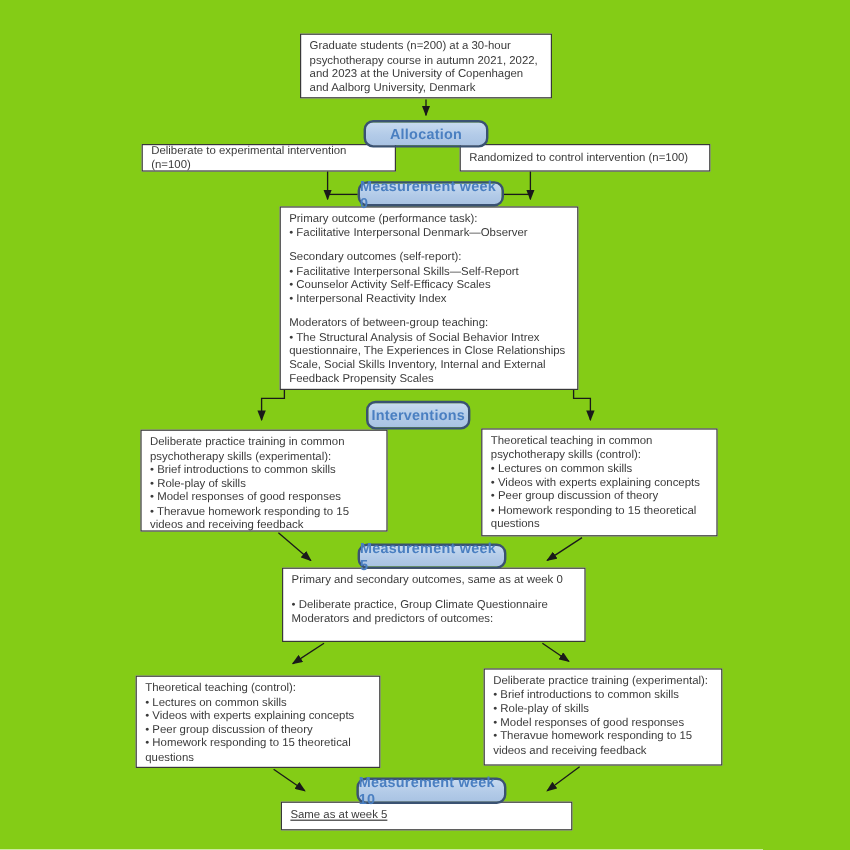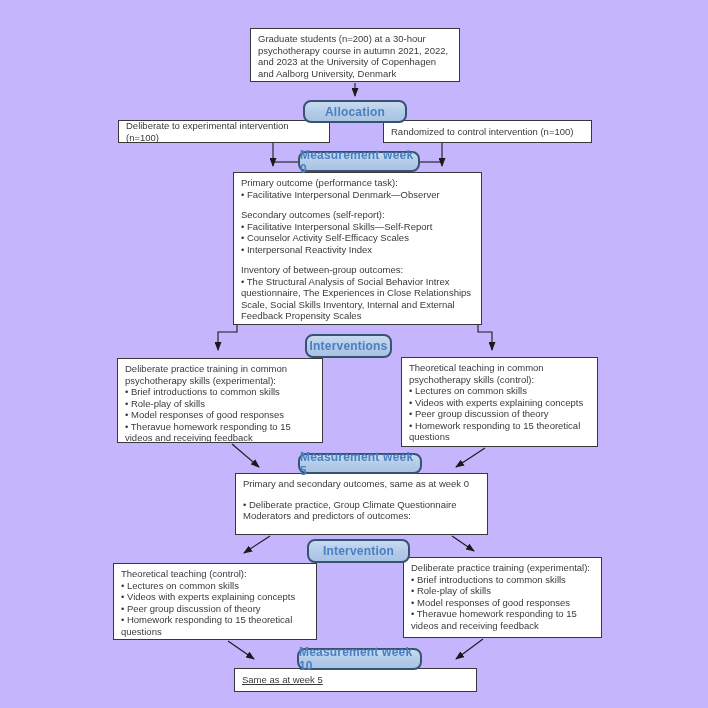--- a/index.html
+++ b/index.html
@@ -1,16 +1,16 @@
 <!DOCTYPE html>
 <html><head>
 <meta charset="utf-8">
 <style>
   html,body{margin:0;padding:0;background:#fff;}
-  #canvas{position:relative;width:708px;height:708px;background:#c4b5fd;overflow:hidden;
+  #canvas{position:relative;width:708px;height:708px;background:#84cc16;overflow:hidden;
           font-family:"Liberation Sans",sans-serif;color:#3a3a3a;}
   .wbox{position:absolute;background:#fff;border:1px solid #383838;box-sizing:border-box;
         font-size:9.5px;line-height:11.5px;padding:4px 7px;z-index:2;}
   .wbox .gap{height:9px;}
   .pill{position:absolute;box-sizing:border-box;z-index:4;
         background:linear-gradient(180deg,#c7daf0 0%,#b3cbe8 55%,#a9c3e3 100%);
         border:2px solid #3a5272;border-radius:8px;
         display:flex;align-items:center;justify-content:center;
         font-size:12px;font-weight:bold;color:#4a7fc1;letter-spacing:0.2px;}
   .center-text{display:flex;align-items:center;}
@@ -52,21 +52,21 @@
 
   <div class="wbox" style="left:233px;top:172px;width:249px;height:153px;">
       <div>Primary outcome (performance task):</div>
       <div>• Facilitative Interpersonal Denmark—Observer</div>
       <div class="gap"></div>
       <div>Secondary outcomes (self-report):</div>
       <div>• Facilitative Interpersonal Skills—Self-Report</div>
       <div>• Counselor Activity Self-Efficacy Scales</div>
       <div>• Interpersonal Reactivity Index</div>
       <div class="gap"></div>
-      <div>Inventory of between-group outcomes:</div>
+      <div>Moderators of between-group teaching:</div>
       <div>• The Structural Analysis of Social Behavior Intrex questionnaire, The Experiences in Close Relationships Scale, Social Skills Inventory, Internal and External Feedback Propensity Scales</div>
     </div>
   <div class="pill" style="left:298px;top:151px;width:122px;height:21px;">Measurement week 0</div>
 
   <div class="pill" style="left:305px;top:334px;width:87px;height:24px;">Interventions</div>
   <div class="wbox" style="left:117px;top:358px;width:206px;height:85px;">
       <div>Deliberate practice training in common psychotherapy skills (experimental):</div>
       <div>• Brief introductions to common skills</div>
       <div>• Role-play of skills</div>
       <div>• Model responses of good responses</div>
@@ -81,21 +81,20 @@
     </div>
 
   <div class="wbox" style="left:235px;top:473px;width:253px;height:62px;">
       <div>Primary and secondary outcomes, same as at week 0</div>
       <div class="gap"></div>
       <div>• Deliberate practice, Group Climate Questionnaire</div>
       <div>Moderators and predictors of outcomes:</div>
     </div>
   <div class="pill" style="left:298px;top:453px;width:124px;height:21px;">Measurement week 5</div>
 
-  <div class="pill" style="left:307px;top:539px;width:103px;height:24px;">Intervention</div>
   <div class="wbox" style="left:113px;top:563px;width:204px;height:77px;">
       <div>Theoretical teaching (control):</div>
       <div>• Lectures on common skills</div>
       <div>• Videos with experts explaining concepts</div>
       <div>• Peer group discussion of theory</div>
       <div>• Homework responding to 15 theoretical questions</div>
     </div>
   <div class="wbox" style="left:403px;top:557px;width:199px;height:81px;">
       <div>Deliberate practice training (experimental):</div>
       <div>• Brief introductions to common skills</div>

